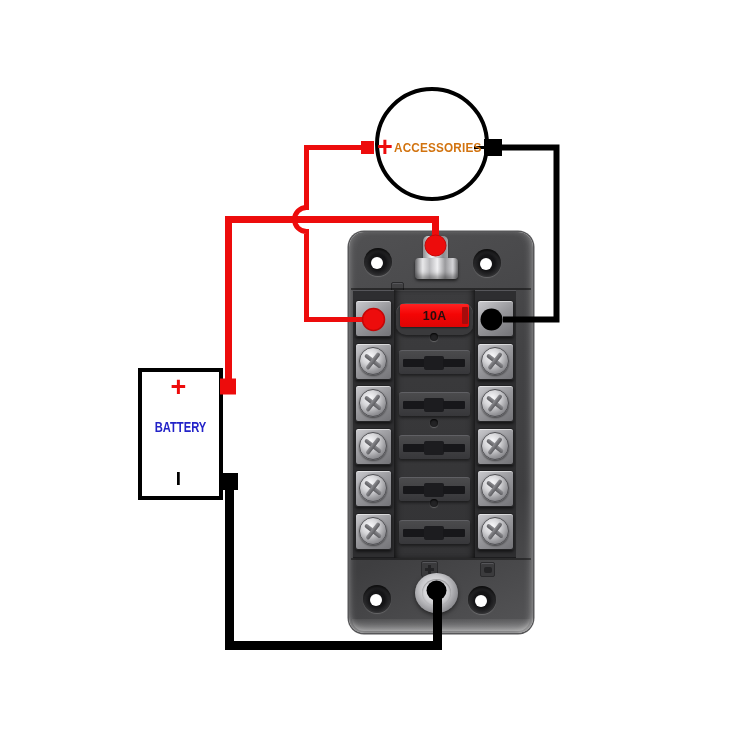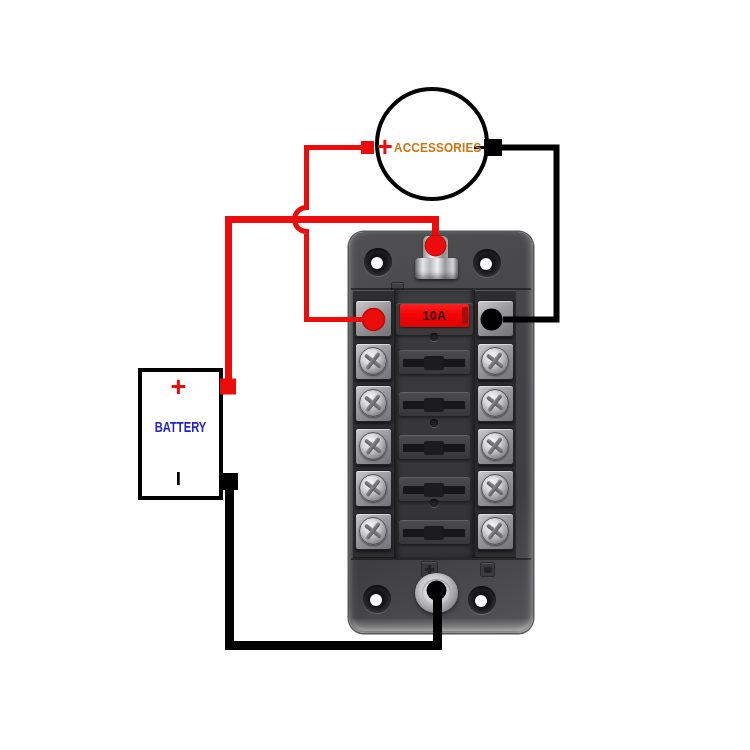--- a/index.html
+++ b/index.html
@@ -62,21 +62,21 @@
          background:radial-gradient(circle at 38% 32%,#fafafc,#d4d4d7 35%,#9a9a9e 65%,#6d6d71 92%);
          box-shadow:0 1px 2px rgba(0,0,0,.5);}
   .screw::before,.screw::after{content:"";position:absolute;left:3px;top:11px;width:20px;height:4px;
          border-radius:2px;background:linear-gradient(#8d8d91,#5c5c60);}
   .screw::before{transform:rotate(38deg);} .screw::after{transform:rotate(-52deg);}
 
   .center-col{position:absolute;left:45px;top:58px;width:81px;height:268px;
        background:linear-gradient(180deg,#3c3c3e,#333335);
        box-shadow:inset 5px 0 7px -4px rgba(0,0,0,.85),inset -5px 0 7px -4px rgba(0,0,0,.85),
                   inset 0 1px 0 rgba(96,96,100,.6);}
-  .fuse-holder{position:absolute;left:2px;top:13px;width:77px;height:32px;border-radius:3px;background:#3a3a3c;
+  .fuse-holder{position:absolute;left:2px;top:13px;width:77px;height:32px;border-radius:10px;background:#3a3a3c;
        box-shadow:inset 0 1px 0 #58585b,0 2px 3px rgba(0,0,0,.45);}
   .fuse10a{position:absolute;left:4px;top:1px;width:69px;height:23px;border-radius:2px;
        background:linear-gradient(180deg,#ff2222 0%,#f40505 45%,#dd0404 100%);
        display:flex;align-items:center;justify-content:center;box-shadow:0 1px 2px rgba(0,0,0,.5);}
   .fuse10a .fuse-tab{position:absolute;right:1px;top:3px;width:6px;height:17px;border-radius:1px;background:#a60c0c;}
   .fuse-text{color:#260d0d;font-size:13px;font-weight:700;letter-spacing:.5px;transform:scaleX(.95);}
 
   .socket{position:absolute;left:5px;width:71px;height:24px;border-radius:3px;
        background:linear-gradient(#4b4b4d,#37373a);border-top:1px solid #606064;box-sizing:border-box;
        box-shadow:0 2px 3px rgba(0,0,0,.45);}

